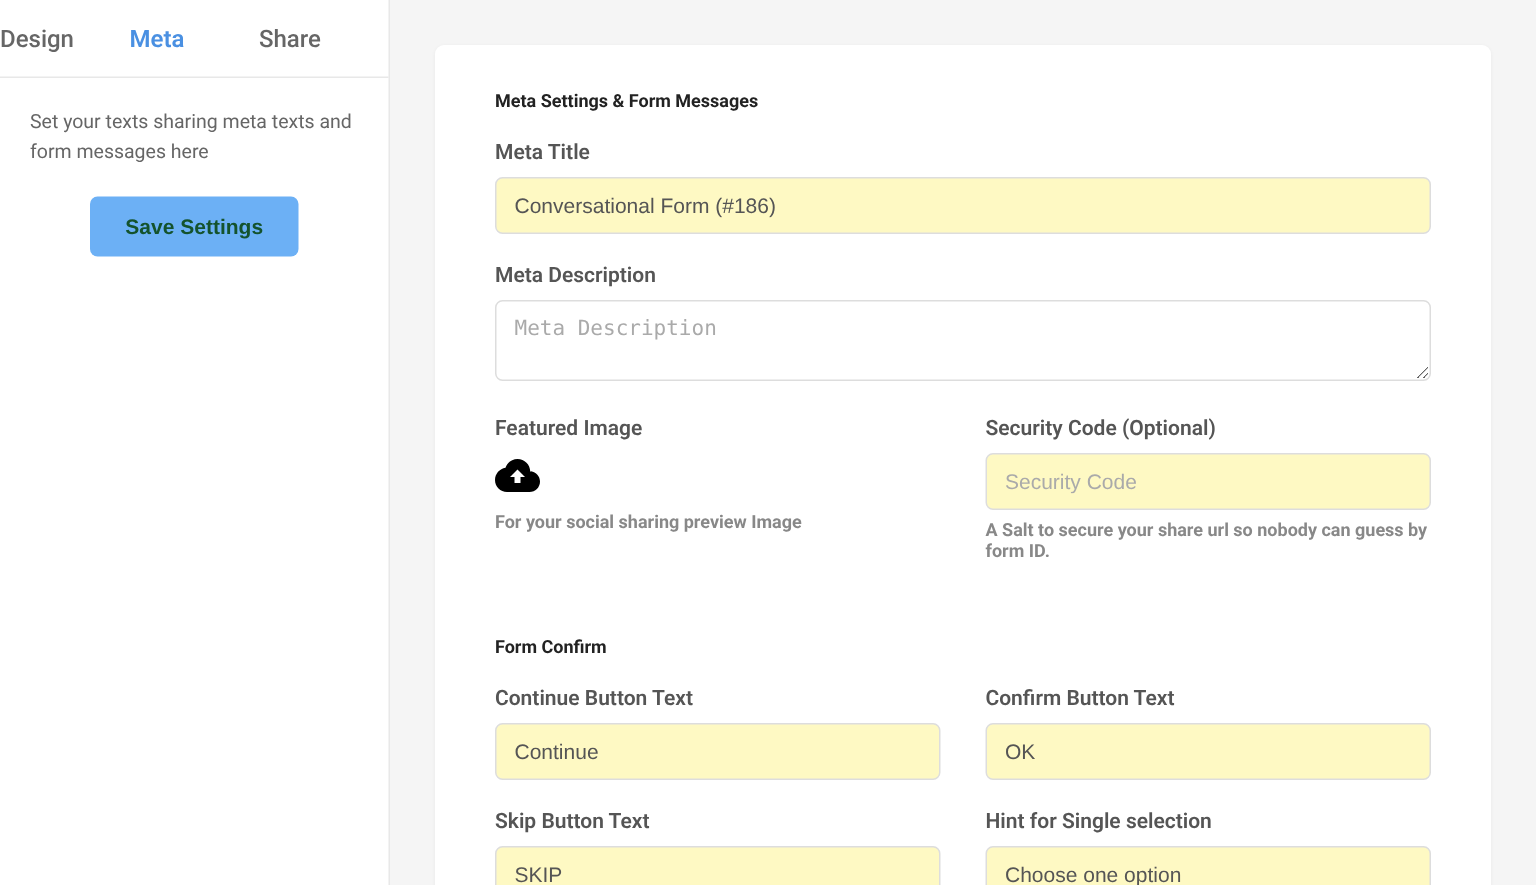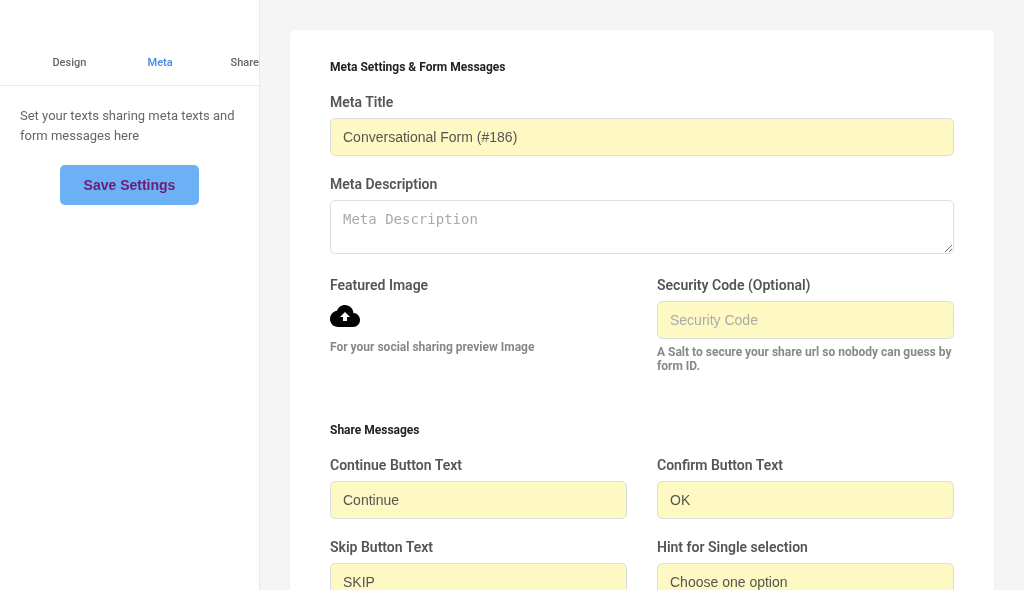--- a/index.html
+++ b/index.html
@@ -25,40 +25,39 @@
     }
     .tabs {
       display: flex;
       justify-content: space-around;
       border-bottom: 1px solid #e8e8e8;
       padding: 0;
     }
     .tab {
       padding: 16px 0;
       flex: 1;
-      text-align: right;
-      font-size: 11px;
+      text-align: left;
+      font-size: 16px;
       color: #666;
       cursor: pointer;
       font-weight: 500;
-      margin-top: 40px;
     }
     .tab.active {
       color: #4a90e2;
       font-weight: 600;
     }
     .sidebar-content {
       padding: 20px;
       font-size: 13px;
       color: #666;
       line-height: 1.5;
     }
     .save-button {
       background: #6cb0f5;
-      color: #701a75;
+      color: #14532d;
       border: none;
       padding: 12px 24px;
       border-radius: 5px;
       font-size: 14px;
       font-weight: 600;
       cursor: pointer;
       margin-top: 20px;
       display: block;
       margin-left: auto;
       margin-right: auto;
@@ -184,21 +183,21 @@
         <div class="col">
           <div class="form-group">
             <label class="form-label">Security Code (Optional)</label>
             <input type="text" class="form-input" placeholder="Security Code" style="">
             <p class="help-text">A Salt to secure your share url so nobody can guess by form ID.</p>
           </div>
         </div>
       </div>
 
       <div class="section-divider">
-        <h2 class="section-title">Share Messages</h2>
+        <h2 class="section-title">Form Confirm</h2>
 
         <div class="two-col">
           <div class="col">
             <div class="form-group">
               <label class="form-label">Continue Button Text</label>
               <input type="text" class="form-input" value="Continue" style="">
             </div>
           </div>
           <div class="col">
             <div class="form-group">

